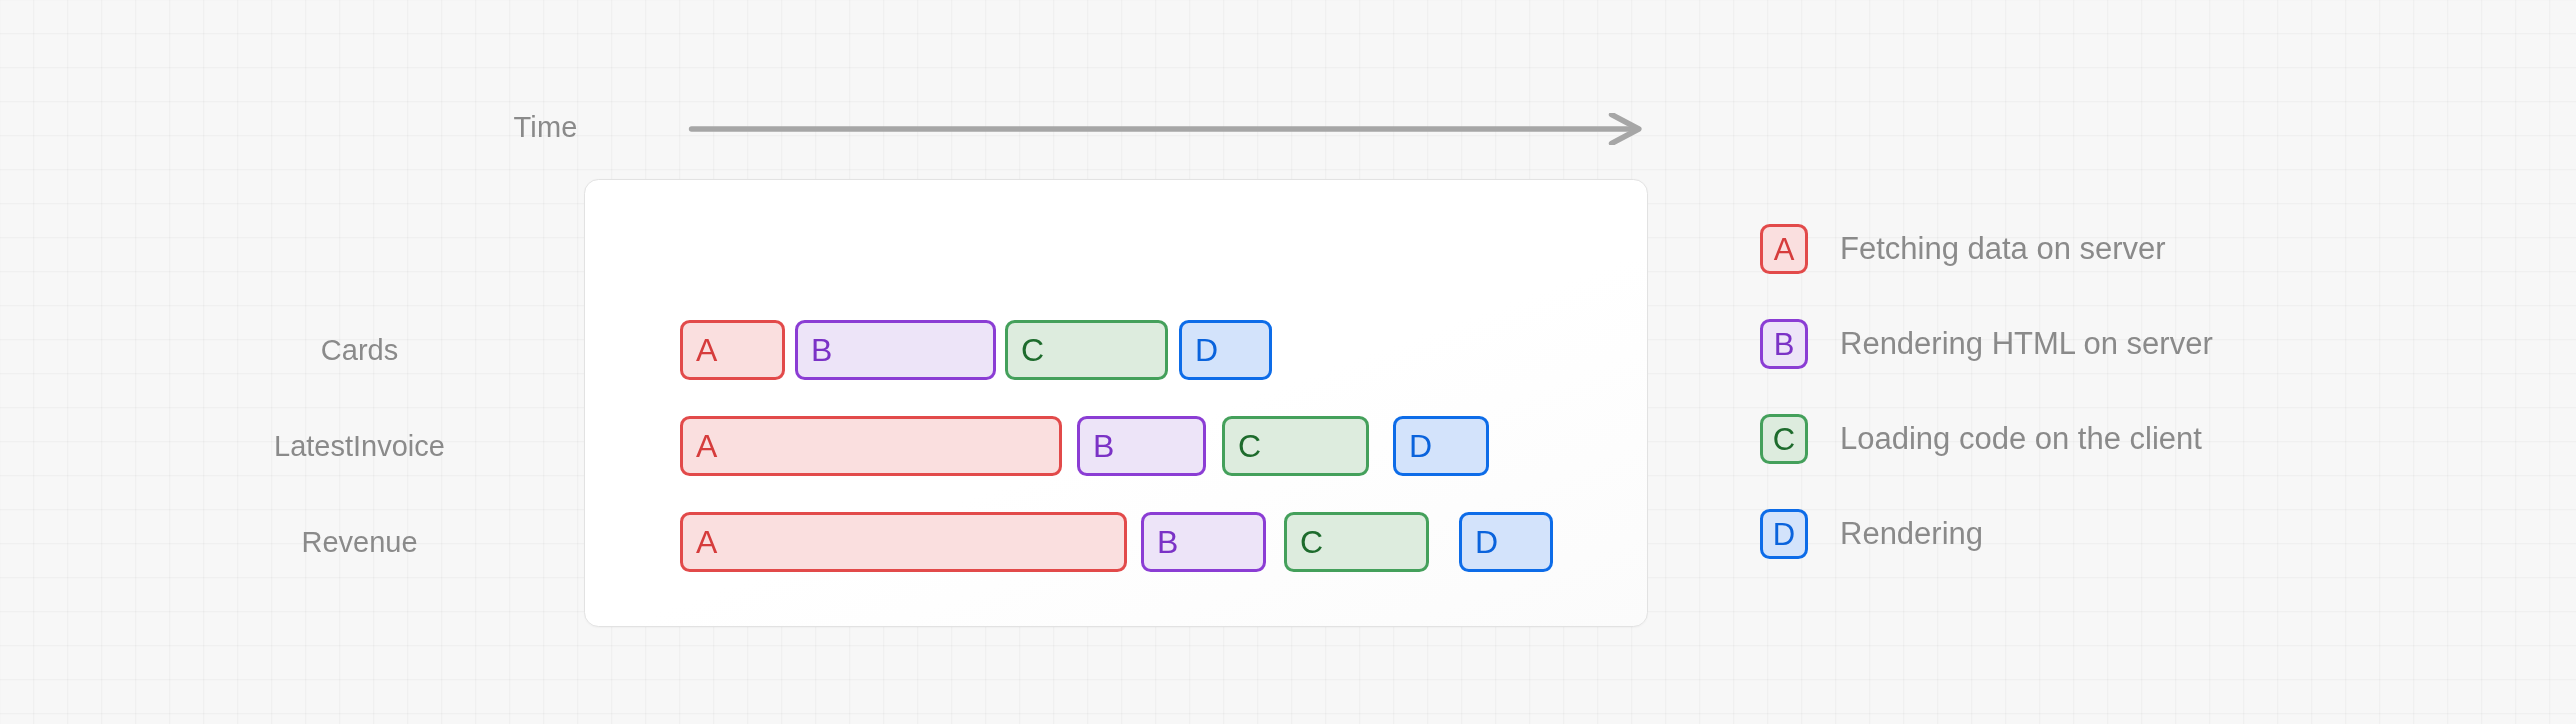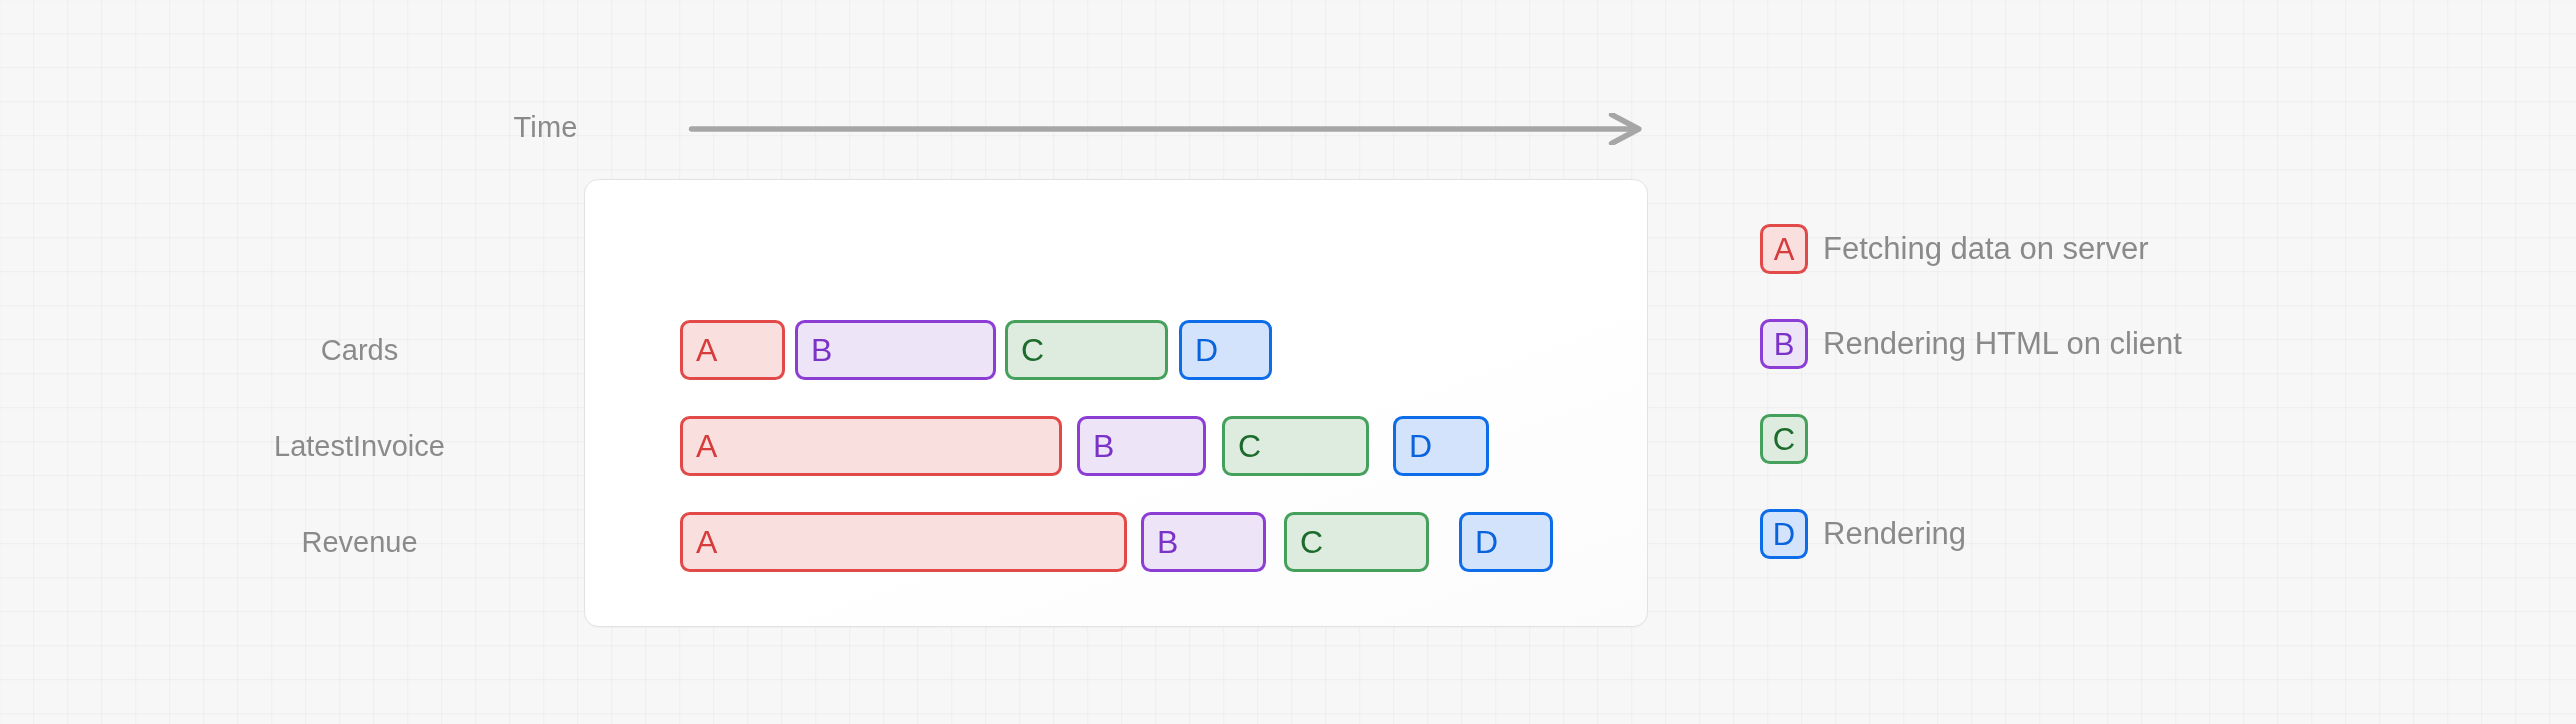--- a/index.html
+++ b/index.html
@@ -78,21 +78,21 @@
     display:flex;align-items:center;height:60px;margin-bottom:35px;
   }
   .legend-chip{
     width:48px;height:50px;box-sizing:border-box;
     border-width:3.2px;border-style:solid;border-radius:9.7px;
     display:flex;align-items:center;justify-content:center;
     flex:0 0 auto;
   }
   .legend-chip .glyph{font-size:31px;line-height:1;margin:0;}
   .legend-text{
-    margin-left:15px;font-size:31px;color:#8a8a8a;white-space:nowrap;
+    margin-left:32px;font-size:31px;color:#8a8a8a;white-space:nowrap;
   }
 </style>
 </head>
 <body>
 
 <div id="grid"></div>
 
 <div id="stage">
 
   <div id="time-axis">
@@ -157,26 +157,27 @@
       <div class="legend-item">
         <div class="legend-chip ph-A">
           <span class="glyph">A</span>
         </div>
         <div class="legend-text">Fetching data on server</div>
       </div>
       <div class="legend-item">
         <div class="legend-chip ph-B">
           <span class="glyph">B</span>
         </div>
-        <div class="legend-text">Rendering HTML on client</div>
+        <div class="legend-text">Rendering HTML on server</div>
       </div>
       <div class="legend-item">
         <div class="legend-chip ph-C">
           <span class="glyph">C</span>
         </div>
+        <div class="legend-text">Loading code on the client</div>
       </div>
       <div class="legend-item">
         <div class="legend-chip ph-D">
           <span class="glyph">D</span>
         </div>
         <div class="legend-text">Rendering</div>
       </div>
     </div>
 
 </div>

